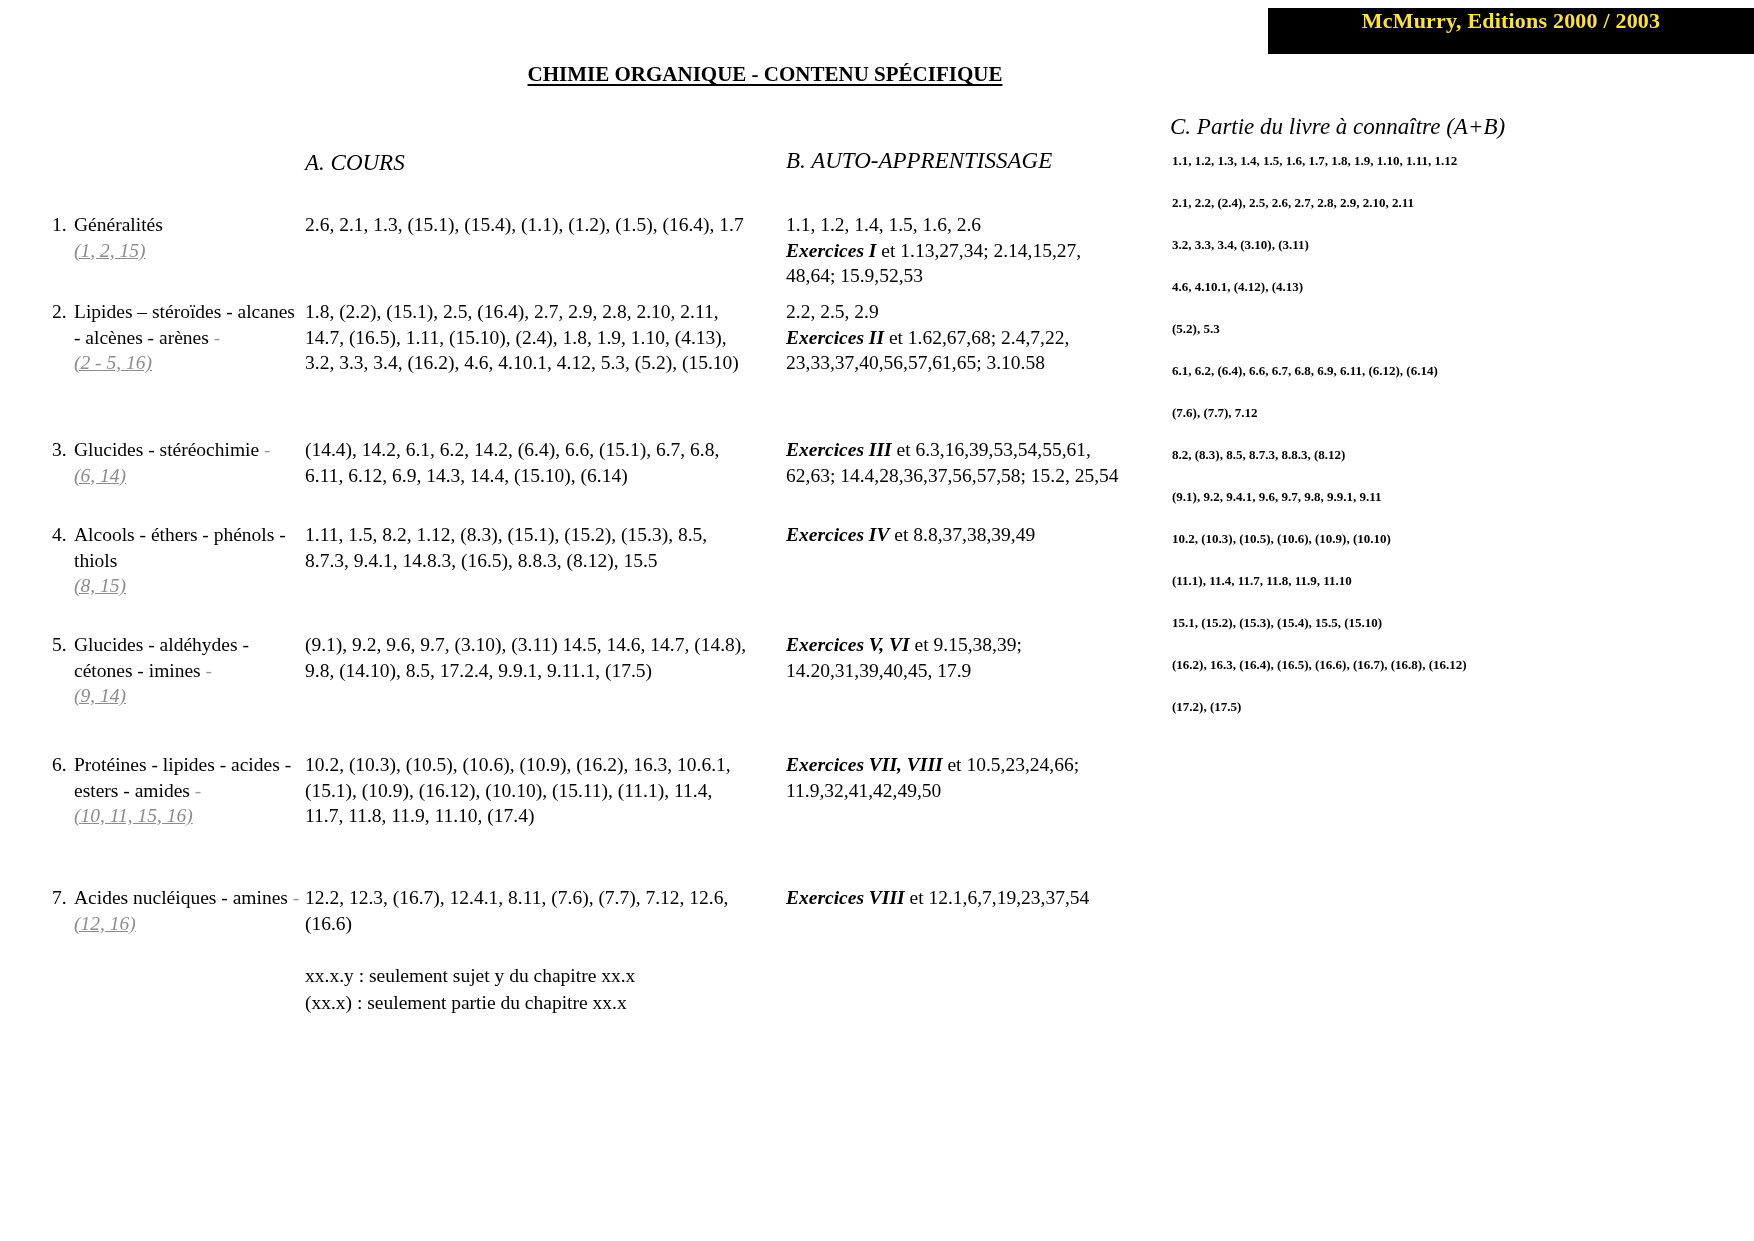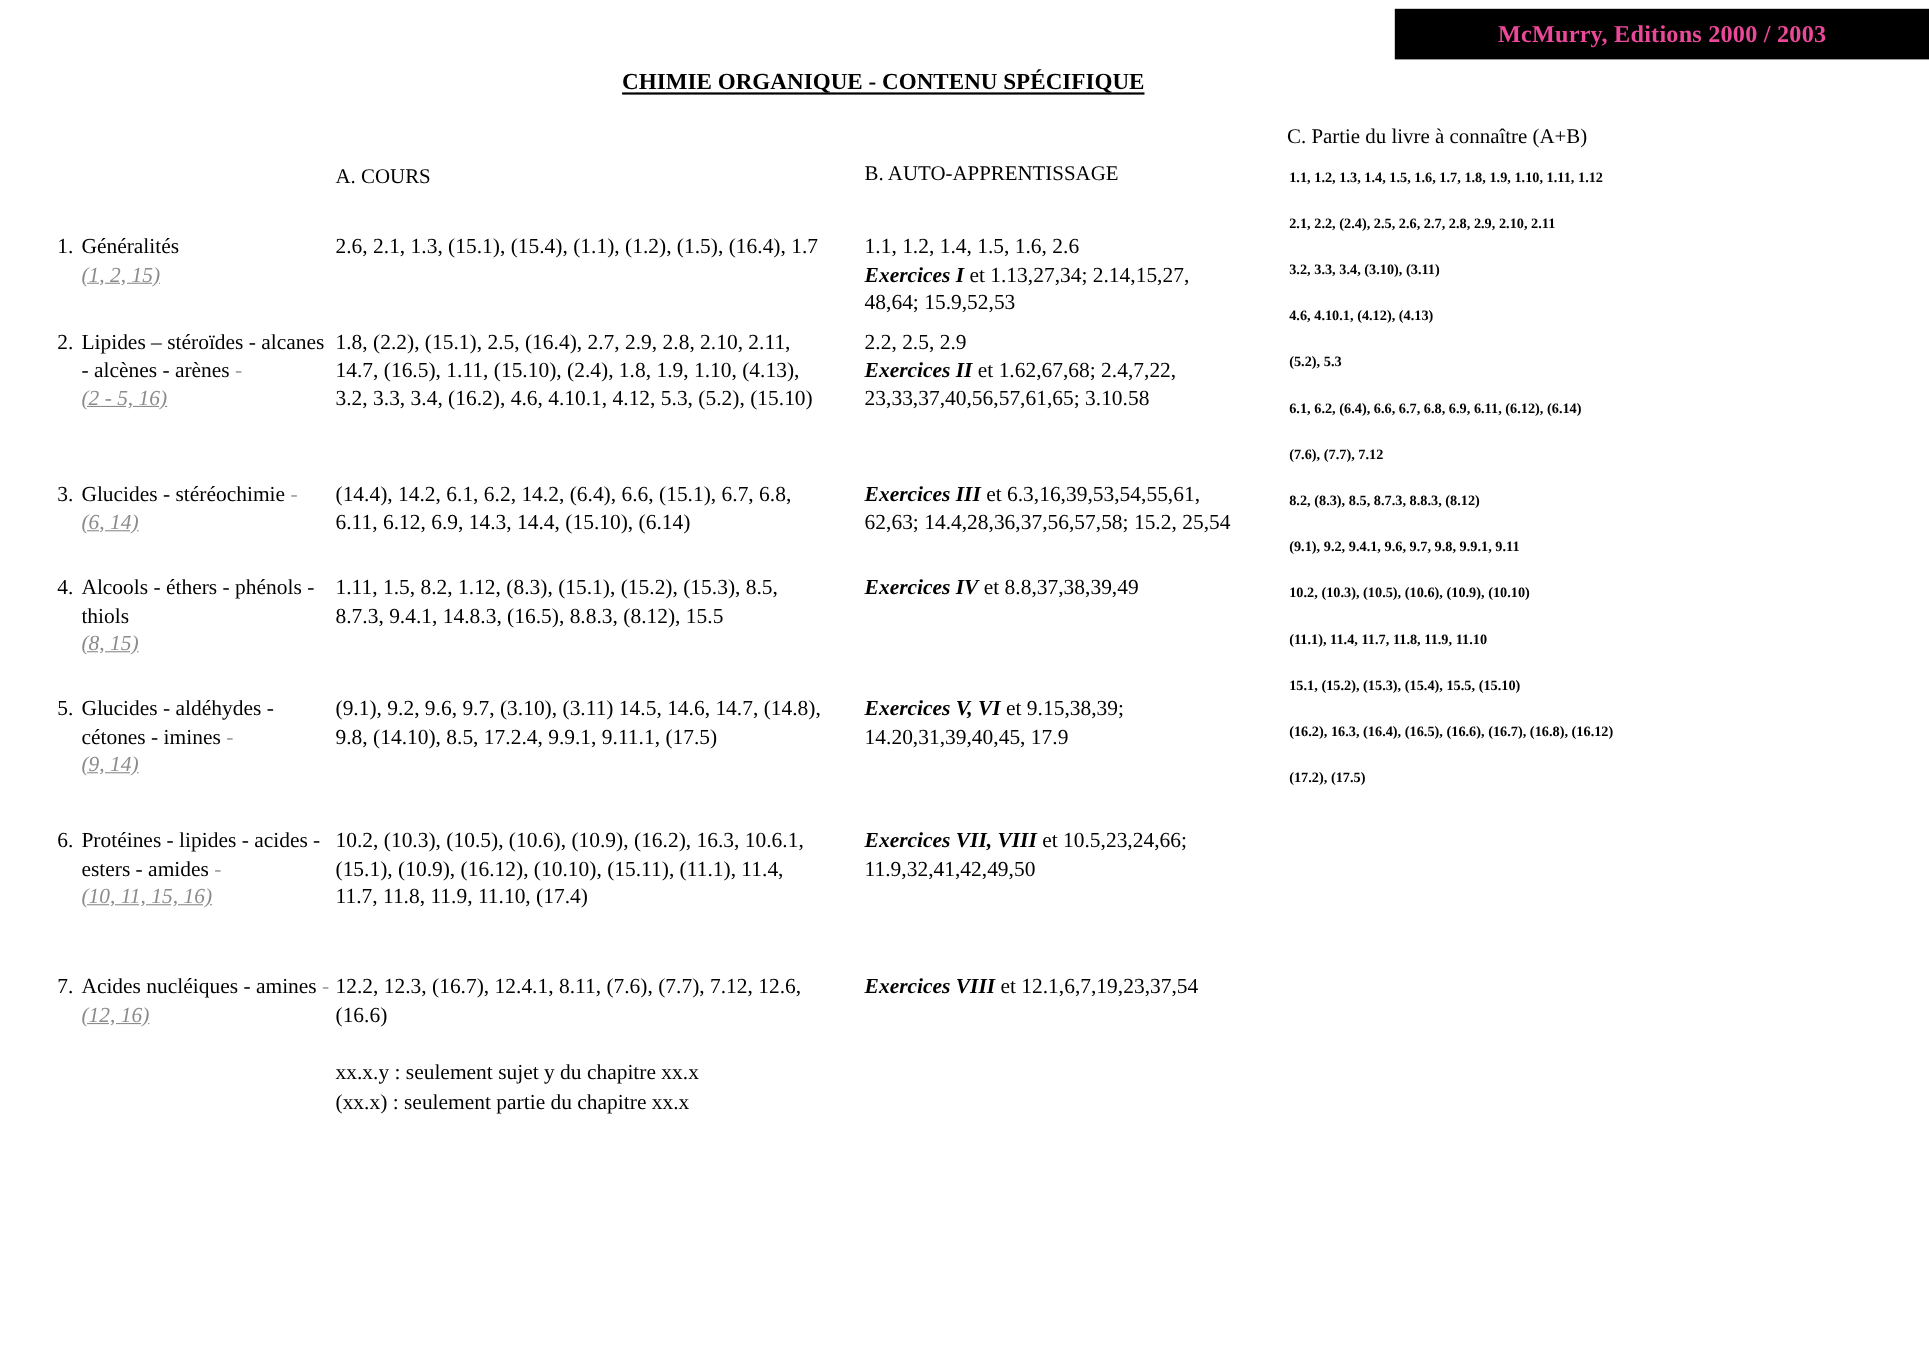--- a/index.html
+++ b/index.html
@@ -17,48 +17,47 @@
   }
 
   
   .banner {
     position: absolute;
     top: 8px;
     left: 1268px;
     width: 486px;
     height: 46px;
     background: #000000;
-    color: #ec4899;
+    color: #fde047;
     font-weight: bold;
     font-size: 22px;
     display: flex;
-    align-items: center;
     justify-content: center;
     letter-spacing: 0.2px;
   }
 
   
   .page-title {
     position: absolute;
     top: 62px;
     left: 0;
     width: 1530px;
     text-align: center;
     font-weight: bold;
     font-size: 21px;
     text-decoration: underline;
     text-underline-offset: 3px;
-    padding-left: 38px;
   }
 
   
   .col-head {
     position: absolute;
-    font-size: 19px;
+    font-size: 23px;
     white-space: nowrap;
+    font-style: italic;
   }
   .head-a { top: 150px; left: 305px; }
   .head-b { top: 148px; left: 786px; }
   .head-c { top: 114px; left: 1170px; }
 
   
   .grid {
     position: absolute;
     top: 212px;
     left: 0;

